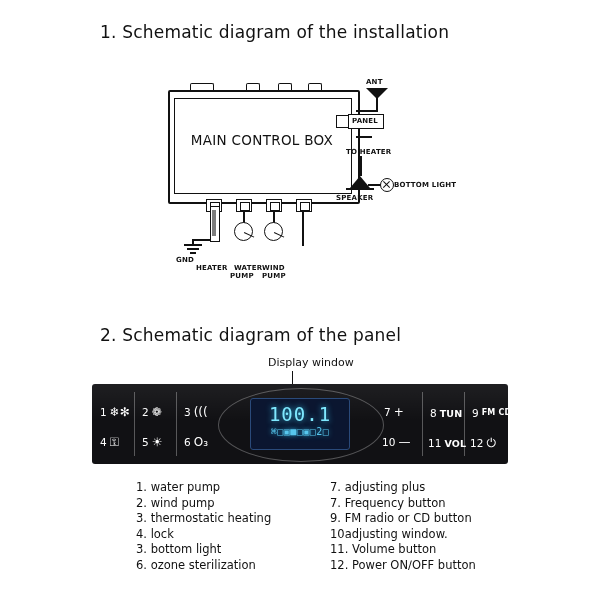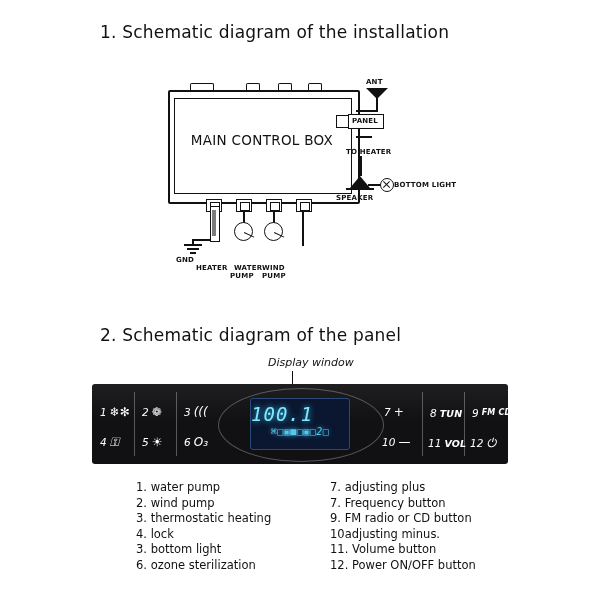--- a/index.html
+++ b/index.html
@@ -90,21 +90,21 @@
   
   .spk{position:absolute;left:200px;top:110px;width:0;height:0;border-left:10px solid transparent;border-right:10px solid transparent;border-bottom:12px solid #111;}
   .spk-base{position:absolute;left:196px;top:122px;width:28px;height:2px;background:#111;}
   
   .bulb{position:absolute;left:230px;top:112px;width:12px;height:12px;border:1.5px solid #111;border-radius:50%;background:#fff;}
   .bulb .x1,.bulb .x2{position:absolute;left:1px;top:5px;width:9px;height:1.2px;background:#111;}
   .bulb .x1{transform:rotate(45deg);}
   .bulb .x2{transform:rotate(-45deg);}
 
   
-  .panel-region{position:absolute;left:92px;top:356px;width:416px;height:110px;font-style:italic;}
+  .panel-region{position:absolute;left:92px;top:356px;width:416px;height:110px;}
   .callout{
     position:absolute;left:176px;top:0px;font-size:11px;color:#111;white-space:nowrap;
   }
   .callout-line{position:absolute;left:200px;top:15px;width:1.4px;height:16px;background:#111;}
   .callout-arrow{position:absolute;left:196px;top:29px;width:0;height:0;border-left:5px solid transparent;border-right:5px solid transparent;border-top:7px solid #111;}
 
   .panel{
     position:absolute;left:0;top:28px;width:416px;height:80px;
     background:#111114;border-radius:3px;
   }
@@ -116,21 +116,21 @@
   .oval{
     position:absolute;left:126px;top:4px;width:164px;height:72px;
     border:1px solid rgba(255,255,255,.28);border-radius:50%;
   }
   .display{
     position:absolute;left:158px;top:14px;width:98px;height:50px;
     background:#0b1630;border:1px solid #2a4a7a;border-radius:3px;
     overflow:hidden;
   }
   .lcd-main{
-    position:absolute;left:0;top:4px;width:100%;
+    position:absolute;left:0;top:4px;width:100%;text-align:center;
     color:#7fe9ff;font-family:"DejaVu Sans Mono",monospace;font-size:19px;
     letter-spacing:1px;text-shadow:0 0 6px #35c9ef;
   }
   .lcd-sub{
     position:absolute;left:0;top:27px;width:100%;text-align:center;
     color:#57c7ee;font-family:"DejaVu Sans Mono",monospace;font-size:10px;
     letter-spacing:.5px;text-shadow:0 0 5px #2ea6cf;
   }
 
   .btn{
@@ -317,18 +317,18 @@
     <div>3. thermostatic heating</div>
     <div>4. lock</div>
     <div>3. bottom  light</div>
     <div>6. ozone sterilization</div>
   </div>
 
   <div class="legend" id="legend-right">
     <div>7. adjusting plus</div>
     <div>7. Frequency button</div>
     <div>9. FM radio or CD button</div>
-    <div>10adjusting minus.</div>
+    <div>10adjusting window.</div>
     <div>11. Volume button</div>
     <div>12. Power ON∕OFF button</div>
   </div>
 
 </div>
 
 </body></html>

